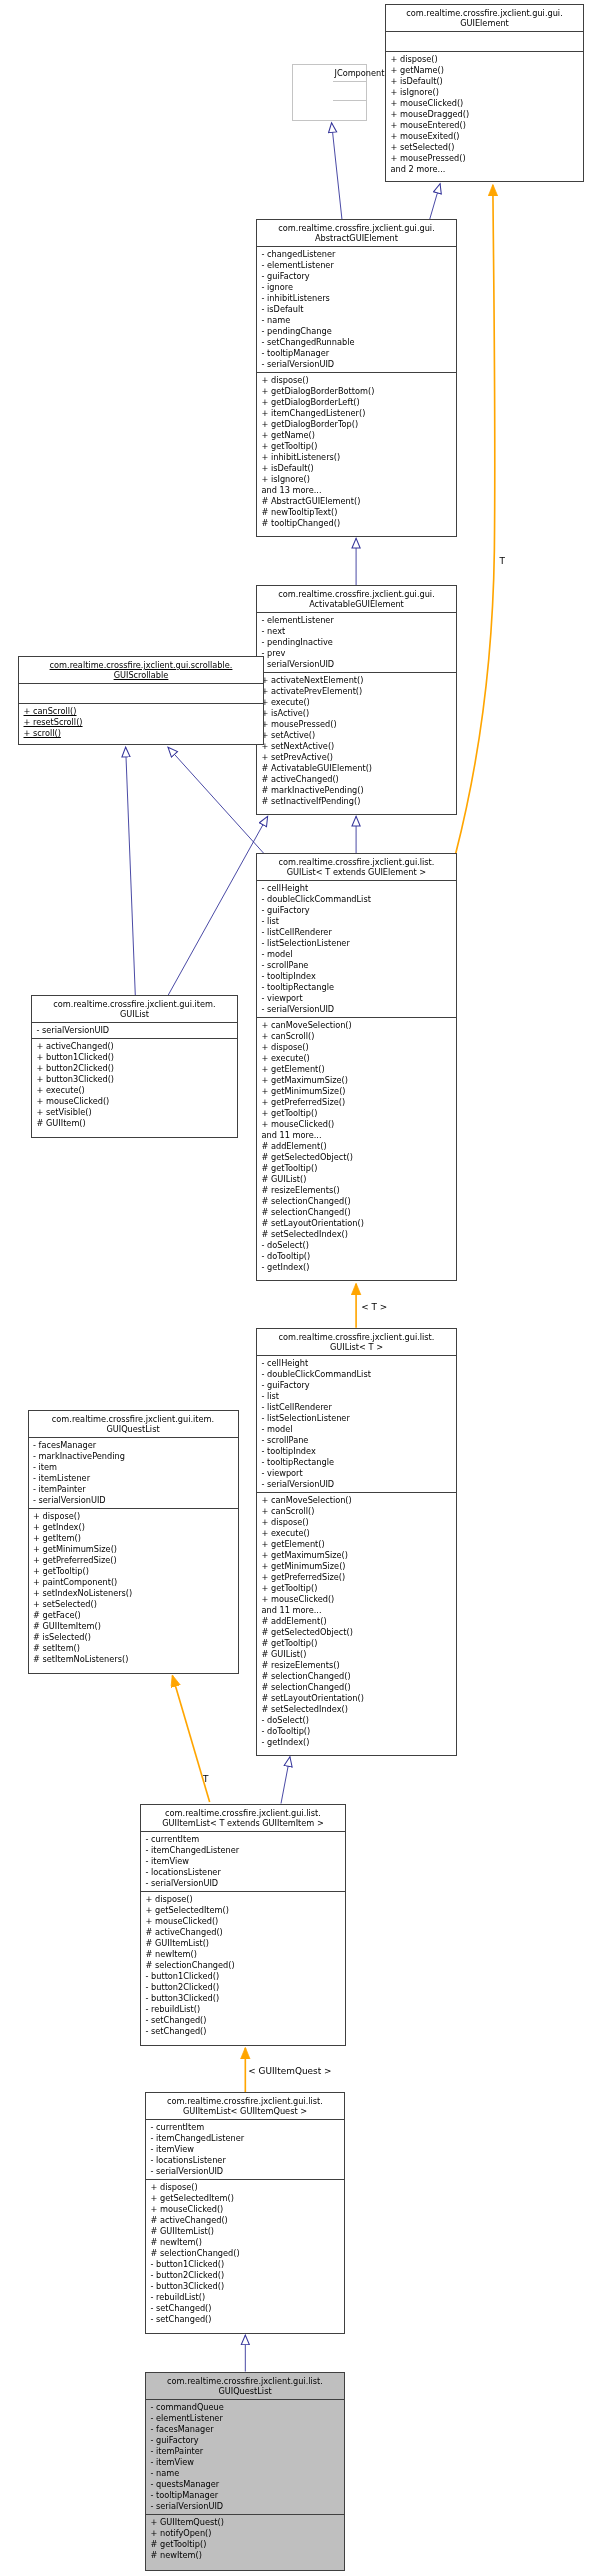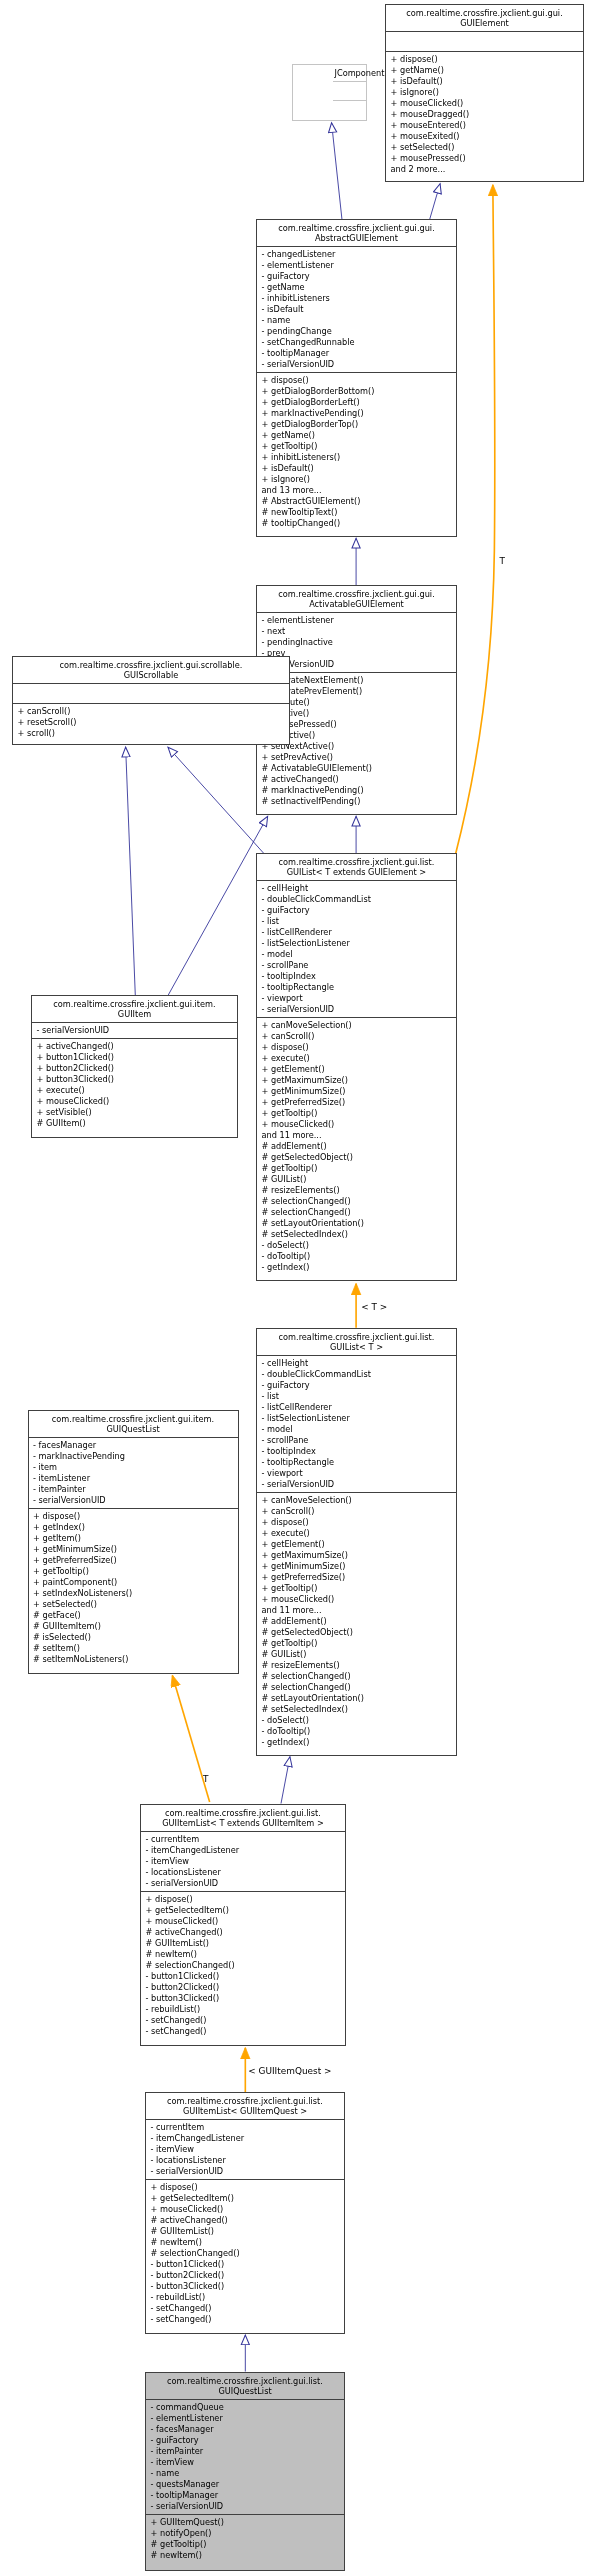--- a/index.html
+++ b/index.html
@@ -80,34 +80,34 @@
     </div>
     <div class="uml-box" style="left: 256px; top: 219px; width: 201px; height: 318px;">
       <div class="uml-title">
         <div>com.realtime.crossfire.jxclient.gui.gui.</div>
         <div>AbstractGUIElement</div>
       </div>
       <div class="uml-sec attrs">
         <div class="uml-row">- changedListener</div>
         <div class="uml-row">- elementListener</div>
         <div class="uml-row">- guiFactory</div>
-        <div class="uml-row">- getName</div>
+        <div class="uml-row">- ignore</div>
         <div class="uml-row">- inhibitListeners</div>
         <div class="uml-row">- isDefault</div>
         <div class="uml-row">- name</div>
         <div class="uml-row">- pendingChange</div>
         <div class="uml-row">- setChangedRunnable</div>
         <div class="uml-row">- tooltipManager</div>
         <div class="uml-row">- serialVersionUID</div>
       </div>
       <div class="uml-sec methods">
         <div class="uml-row">+ dispose()</div>
         <div class="uml-row">+ getDialogBorderBottom()</div>
         <div class="uml-row">+ getDialogBorderLeft()</div>
-        <div class="uml-row">+ markInactivePending()</div>
+        <div class="uml-row">+ itemChangedListener()</div>
         <div class="uml-row">+ getDialogBorderTop()</div>
         <div class="uml-row">+ getName()</div>
         <div class="uml-row">+ getTooltip()</div>
         <div class="uml-row">+ inhibitListeners()</div>
         <div class="uml-row">+ isDefault()</div>
         <div class="uml-row">+ isIgnore()</div>
         <div class="uml-row">and 13 more...</div>
         <div class="uml-row"># AbstractGUIElement()</div>
         <div class="uml-row"># newTooltipText()</div>
         <div class="uml-row"># tooltipChanged()</div>
@@ -133,21 +133,21 @@
         <div class="uml-row">+ mousePressed()</div>
         <div class="uml-row">+ setActive()</div>
         <div class="uml-row">+ setNextActive()</div>
         <div class="uml-row">+ setPrevActive()</div>
         <div class="uml-row"># ActivatableGUIElement()</div>
         <div class="uml-row"># activeChanged()</div>
         <div class="uml-row"># markInactivePending()</div>
         <div class="uml-row"># setInactiveIfPending()</div>
       </div>
     </div>
-    <div class="uml-box" style="left: 12px; top: 656px; width: 278px; height: 89px;">
+    <div class="uml-box" style="left: 18px; top: 656px; width: 246px; height: 89px; text-decoration: underline;">
       <div class="uml-title">
         <div>com.realtime.crossfire.jxclient.gui.scrollable.</div>
         <div>GUIScrollable</div>
       </div>
       <div class="uml-sec attrs"></div>
       <div class="uml-sec methods">
         <div class="uml-row">+ canScroll()</div>
         <div class="uml-row">+ resetScroll()</div>
         <div class="uml-row">+ scroll()</div>
       </div>
@@ -193,21 +193,21 @@
         <div class="uml-row"># setLayoutOrientation()</div>
         <div class="uml-row"># setSelectedIndex()</div>
         <div class="uml-row">- doSelect()</div>
         <div class="uml-row">- doTooltip()</div>
         <div class="uml-row">- getIndex()</div>
       </div>
     </div>
     <div class="uml-box" style="left: 31px; top: 995px; width: 207px; height: 143px;">
       <div class="uml-title">
         <div>com.realtime.crossfire.jxclient.gui.item.</div>
-        <div>GUIItem</div>
+        <div>GUIList</div>
       </div>
       <div class="uml-sec attrs">
         <div class="uml-row">- serialVersionUID</div>
       </div>
       <div class="uml-sec methods">
         <div class="uml-row">+ activeChanged()</div>
         <div class="uml-row">+ button1Clicked()</div>
         <div class="uml-row">+ button2Clicked()</div>
         <div class="uml-row">+ button3Clicked()</div>
         <div class="uml-row">+ execute()</div>

